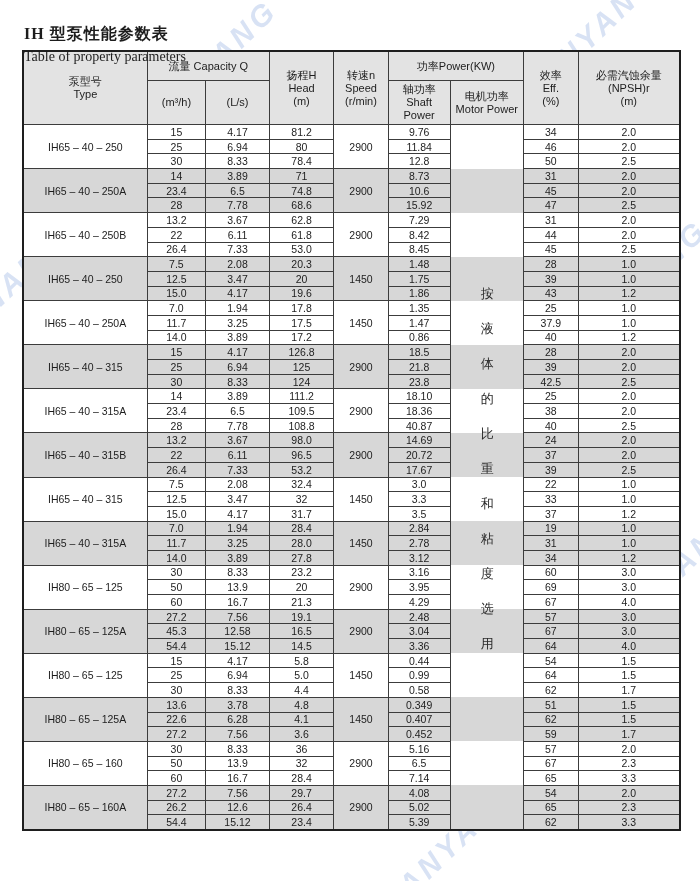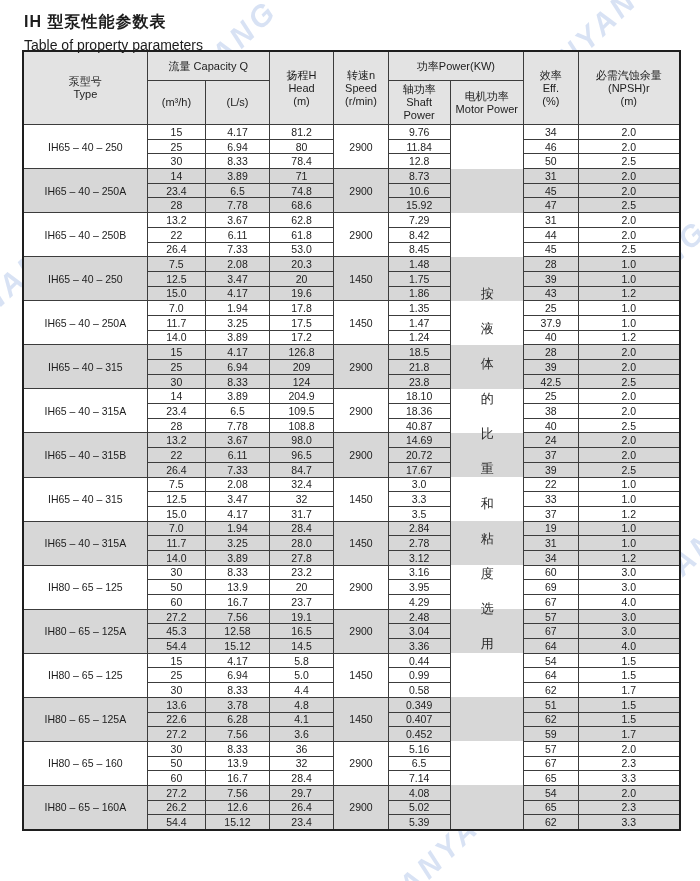--- a/index.html
+++ b/index.html
@@ -6,21 +6,21 @@
   body{
     width:700px;height:881px;background:#ffffff;overflow:hidden;position:relative;
     font-family:"Liberation Sans","DejaVu Sans",sans-serif;color:#1d1d1d;
   }
   .page{position:relative;width:700px;height:881px;}
   .wm{
     position:absolute;font-size:30px;font-weight:bold;font-style:italic;
     letter-spacing:4px;color:rgba(125,160,220,0.30);
     transform:rotate(-44deg);white-space:nowrap;z-index:0;pointer-events:none;
   }
-  .titles{position:absolute;left:24px;top:12px;z-index:2;}
+  .titles{position:absolute;left:24px;top:24px;z-index:2;font-family:Liberation Serif, serif;}
   .title-zh{font-size:16px;font-weight:bold;letter-spacing:1px;margin:0 0 4px 0;}
   .title-en{font-size:14px;font-weight:normal;margin:0;}
   .tblwrap{position:absolute;left:22px;top:50px;width:659px;z-index:1;}
   table.params{
     width:100%;border-collapse:collapse;table-layout:fixed;
     border:2px solid #1e1e1e;background:transparent;
   }
   table.params th, table.params td{
     border:1px solid #3c3c3c;text-align:center;vertical-align:middle;
     padding:0 2px;overflow:hidden;
@@ -254,59 +254,59 @@
             <td class="head">17.5</td>
             <td class="shaft">1.47</td>
             <td class="motor"></td>
             <td class="eff">37.9</td>
             <td class="npsh">1.0</td>
           </tr>
           <tr class="">
             <td class="m3h">14.0</td>
             <td class="ls">3.89</td>
             <td class="head">17.2</td>
-            <td class="shaft">1.24</td>
+            <td class="shaft">0.86</td>
             <td class="motor"></td>
             <td class="eff">40</td>
             <td class="npsh">1.2</td>
           </tr>
           <tr class="band gstart">
             <td class="type" rowspan="3">IH65 – 40 – 315</td>
             <td class="m3h">15</td>
             <td class="ls">4.17</td>
             <td class="head">126.8</td>
             <td class="speed" rowspan="3">2900</td>
             <td class="shaft">18.5</td>
             <td class="motor"></td>
             <td class="eff">28</td>
             <td class="npsh">2.0</td>
           </tr>
           <tr class="band">
             <td class="m3h">25</td>
             <td class="ls">6.94</td>
-            <td class="head">209</td>
+            <td class="head">125</td>
             <td class="shaft">21.8</td>
             <td class="motor"></td>
             <td class="eff">39</td>
             <td class="npsh">2.0</td>
           </tr>
           <tr class="band">
             <td class="m3h">30</td>
             <td class="ls">8.33</td>
             <td class="head">124</td>
             <td class="shaft">23.8</td>
             <td class="motor"></td>
             <td class="eff">42.5</td>
             <td class="npsh">2.5</td>
           </tr>
           <tr class=" gstart">
             <td class="type" rowspan="3">IH65 – 40 – 315A</td>
             <td class="m3h">14</td>
             <td class="ls">3.89</td>
-            <td class="head">204.9</td>
+            <td class="head">111.2</td>
             <td class="speed" rowspan="3">2900</td>
             <td class="shaft">18.10</td>
             <td class="motor"></td>
             <td class="eff">25</td>
             <td class="npsh">2.0</td>
           </tr>
           <tr class="">
             <td class="m3h">23.4</td>
             <td class="ls">6.5</td>
             <td class="head">109.5</td>
@@ -340,21 +340,21 @@
             <td class="ls">6.11</td>
             <td class="head">96.5</td>
             <td class="shaft">20.72</td>
             <td class="motor"></td>
             <td class="eff">37</td>
             <td class="npsh">2.0</td>
           </tr>
           <tr class="band">
             <td class="m3h">26.4</td>
             <td class="ls">7.33</td>
-            <td class="head">84.7</td>
+            <td class="head">53.2</td>
             <td class="shaft">17.67</td>
             <td class="motor"></td>
             <td class="eff">39</td>
             <td class="npsh">2.5</td>
           </tr>
           <tr class=" gstart">
             <td class="type" rowspan="3">IH65 – 40 – 315</td>
             <td class="m3h">7.5</td>
             <td class="ls">2.08</td>
             <td class="head">32.4</td>
@@ -427,21 +427,21 @@
             <td class="ls">13.9</td>
             <td class="head">20</td>
             <td class="shaft">3.95</td>
             <td class="motor"></td>
             <td class="eff">69</td>
             <td class="npsh">3.0</td>
           </tr>
           <tr class="">
             <td class="m3h">60</td>
             <td class="ls">16.7</td>
-            <td class="head">23.7</td>
+            <td class="head">21.3</td>
             <td class="shaft">4.29</td>
             <td class="motor"></td>
             <td class="eff">67</td>
             <td class="npsh">4.0</td>
           </tr>
           <tr class="band gstart">
             <td class="type" rowspan="3">IH80 – 65 – 125A</td>
             <td class="m3h">27.2</td>
             <td class="ls">7.56</td>
             <td class="head">19.1</td>

